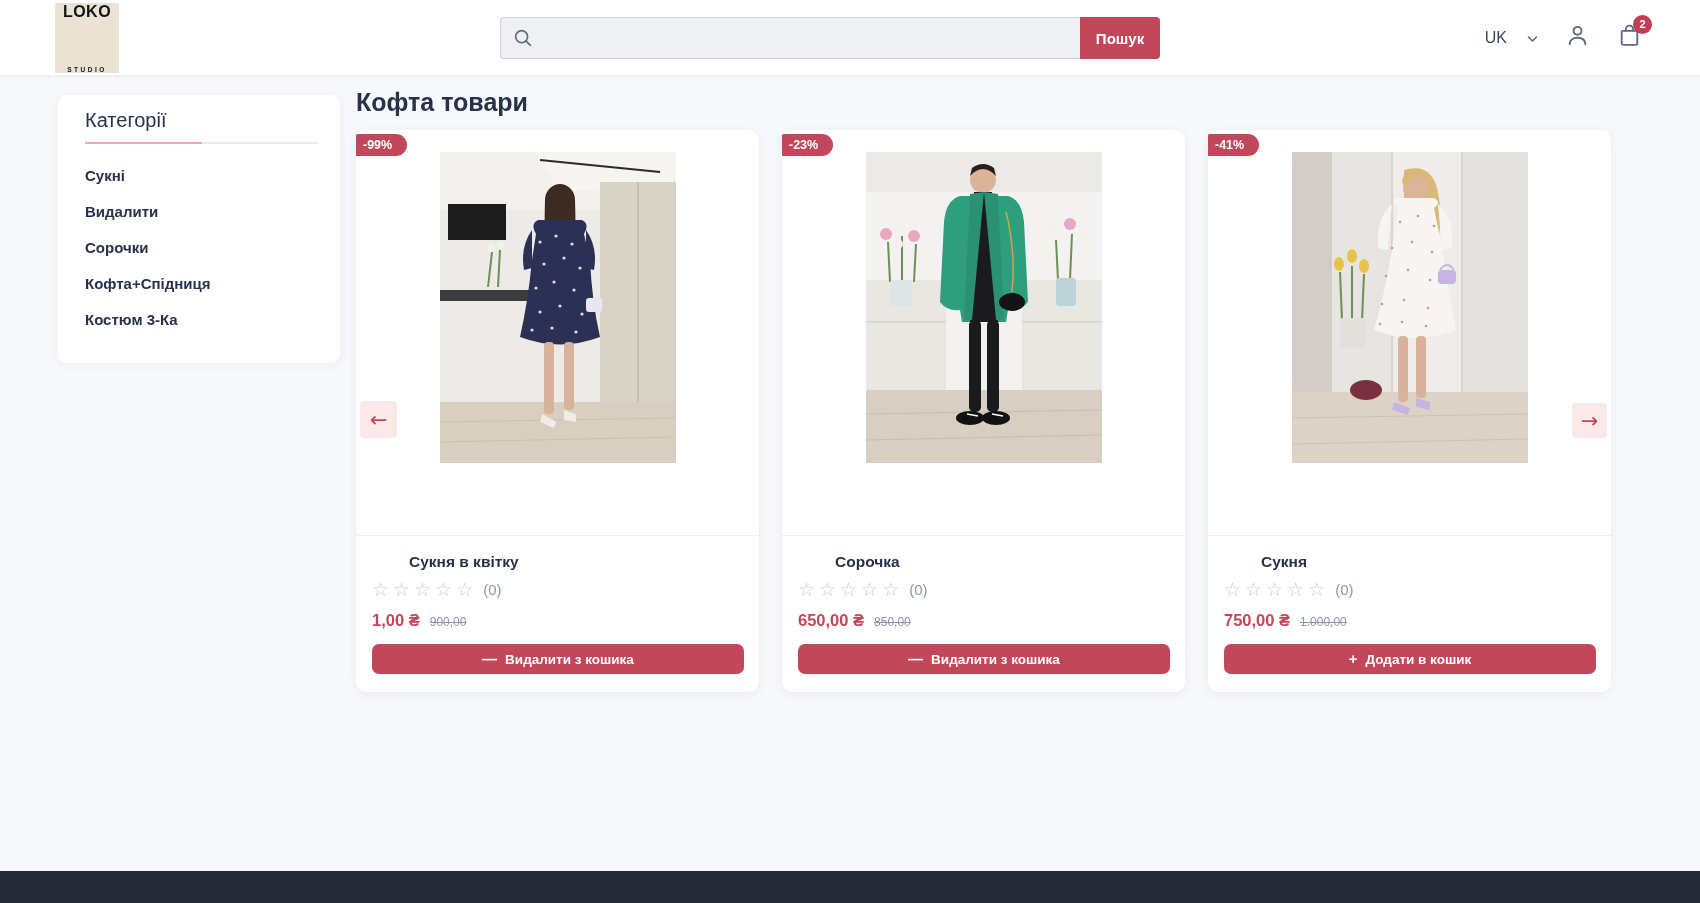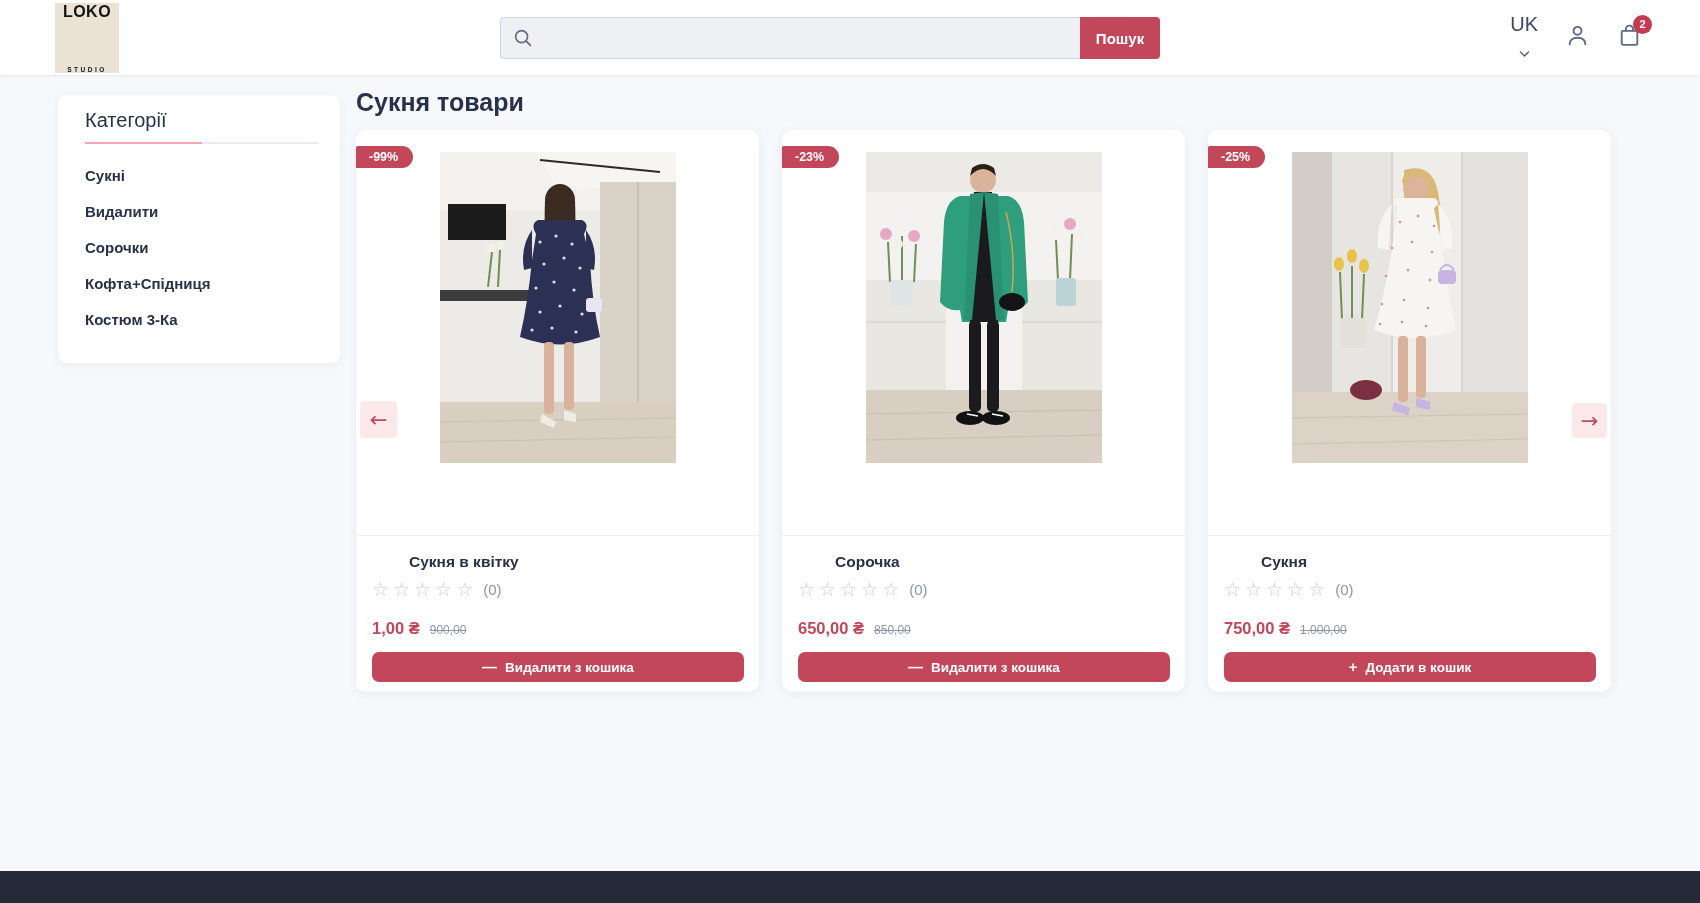--- a/index.html
+++ b/index.html
@@ -45,22 +45,22 @@
   .search-icon{position:absolute;left:12px;top:10px;width:22px;height:22px;}
   .search-btn{
     width:80px;height:42px;background:var(--accent-red);color:#fff;
     border:none;border-radius:0 4px 4px 0;font-size:15px;font-weight:bold;cursor:pointer;
     font-family:inherit;
   }
   .header-right{
     position:absolute;right:58px;top:0;height:75px;
     display:flex;align-items:center;gap:26px;
   }
-  .lang{display:flex;align-items:center;gap:4px;cursor:pointer;
-    font-size:20px;color:#3d4961;font-weight:normal;flex-direction:column;}
+  .lang{display:flex;align-items:center;gap:20px;cursor:pointer;
+    font-size:16px;color:#3d4961;font-weight:normal;}
   .icon-btn{position:relative;cursor:pointer;width:26px;height:26px;display:flex;align-items:center;justify-content:center;}
   .cart-badge{
     position:absolute;top:-10px;right:-10px;width:19px;height:19px;border-radius:50%;
     background:#c53b52;color:#fff;font-size:11px;font-weight:bold;
     display:flex;align-items:center;justify-content:center;
   }
   
   .sidebar{
     position:absolute;left:58px;top:95px;width:282px;height:268px;
     background:#fff;border-radius:9px;box-shadow:0 2px 10px rgba(40,50,70,.06);
@@ -80,37 +80,37 @@
   .page-title{
     position:absolute;left:356px;top:88px;
     font-size:25px;font-weight:bold;color:var(--navy);
   }
   .card{
     position:absolute;top:130px;width:403px;height:562px;
     background:#fff;border-radius:10px;box-shadow:0 2px 10px rgba(40,50,70,.07);
   }
   .card.c0{left:356px;} .card.c1{left:782px;} .card.c2{left:1208px;}
   .discount-badge{
-    position:absolute;left:0;top:16px;z-index:2;
+    position:absolute;left:0;top:4px;z-index:2;
     background:var(--accent-red);color:#fff;font-size:12.5px;font-weight:bold;
-    padding:4px 15px 4px 13px;border-radius:2px 14px 14px 0;
+    padding:4px 15px 4px 7px;border-radius:2px 14px 14px 0;
   }
   .photo-area{
     height:405px;display:flex;justify-content:center;align-items:flex-start;
     padding-top:22px;cursor:pointer;border-radius:10px 10px 0 0;overflow:hidden;
   }
   .photo-area svg{width:236px;height:311px;display:block;}
   .card-info{
     border-top:1px solid #eef0f3;padding:17px 15px 0 16px;height:157px;
   }
   .prod-title{font-size:15.5px;font-weight:bold;color:var(--navy);cursor:pointer;margin-left:37px;}
   .stars-row{display:flex;align-items:center;margin-top:8px;}
   .stars{font-size:19px;color:var(--star-gray);letter-spacing:4px;line-height:20px;font-family:"DejaVu Sans",sans-serif;}
   .rating-count{font-size:15px;color:var(--text-gray);margin-left:6px;}
-  .price-row{display:flex;align-items:baseline;margin-top:20px;}
+  .price-row{display:flex;align-items:baseline;margin-top:12px;}
   .price{font-size:16.5px;font-weight:bold;color:var(--accent-red);}
   .old-price{font-size:12px;color:var(--text-gray);text-decoration:line-through;margin-left:10px;}
   .card-btn{
     margin-top:14px;width:100%;height:30px;border:none;border-radius:7px;
     background:var(--accent-red);color:#fff;font-size:13.5px;font-weight:bold;
     display:flex;align-items:center;justify-content:center;gap:8px;cursor:pointer;
     font-family:inherit;
   }
   .card-btn .btn-icon{font-weight:bold;font-size:15px;line-height:14px;}
   .nav-arrow{
@@ -178,21 +178,21 @@
   <div class="sidebar-underline"></div>
   <ul class="cat-list">
     <li>Сукні</li>
     <li>Видалити</li>
     <li>Сорочки</li>
     <li>Кофта+Спідниця</li>
     <li>Костюм 3-Ка</li>
   </ul>
 </div>
 
-<div class="page-title">Сукня товари</div>
+<div class="page-title">Кофта товари</div>
 
 <div class="card c0">
   <div class="discount-badge">-99%</div>
   <div class="photo-area">
     <svg viewBox="0 0 236 311">
       <rect width="236" height="311" fill="#edebe7"></rect>
       <rect width="236" height="58" fill="#f3f1ed"></rect>
       <polygon points="95,0 236,0 236,30 120,40" fill="#f7f5f2"></polygon>
       <line x1="100" y1="8" x2="220" y2="20" stroke="#2a2a2a" stroke-width="2"></line>
       <rect x="160" y="30" width="76" height="220" fill="#d9d2c6"></rect>
@@ -317,21 +317,21 @@
       <span class="old-price">850,00</span>
     </div>
     <button class="card-btn">
       <span class="btn-icon">—</span>
       <span>Видалити з кошика</span>
     </button>
   </div>
 </div>
 
 <div class="card c2">
-  <div class="discount-badge">-25%</div>
+  <div class="discount-badge">-41%</div>
   <div class="photo-area">
     <svg viewBox="0 0 236 311">
       <rect width="236" height="311" fill="#eceae6"></rect>
       <rect x="0" y="0" width="40" height="240" fill="#d2cec7"></rect>
       <rect x="40" y="0" width="60" height="240" fill="#e7e5e1"></rect>
       <rect x="100" y="0" width="70" height="240" fill="#efedea"></rect>
       <rect x="170" y="0" width="66" height="240" fill="#e4e2de"></rect>
       <line x1="100" y1="0" x2="100" y2="240" stroke="#d8d5cf" stroke-width="2"></line>
       <line x1="170" y1="0" x2="170" y2="240" stroke="#d8d5cf" stroke-width="2"></line>
       <rect x="0" y="240" width="236" height="71" fill="#dcd3c6"></rect>

